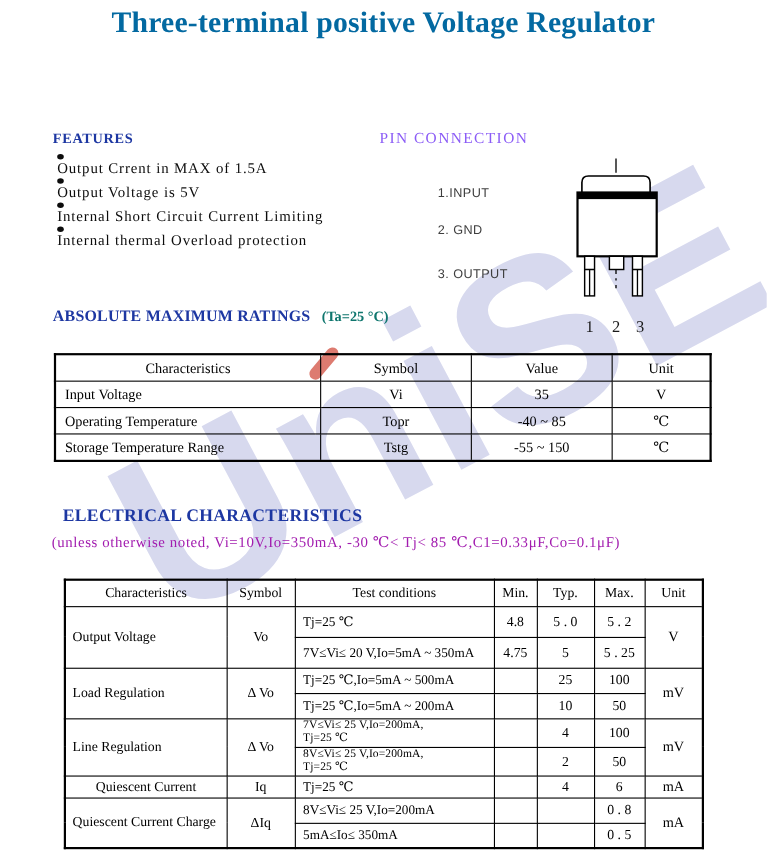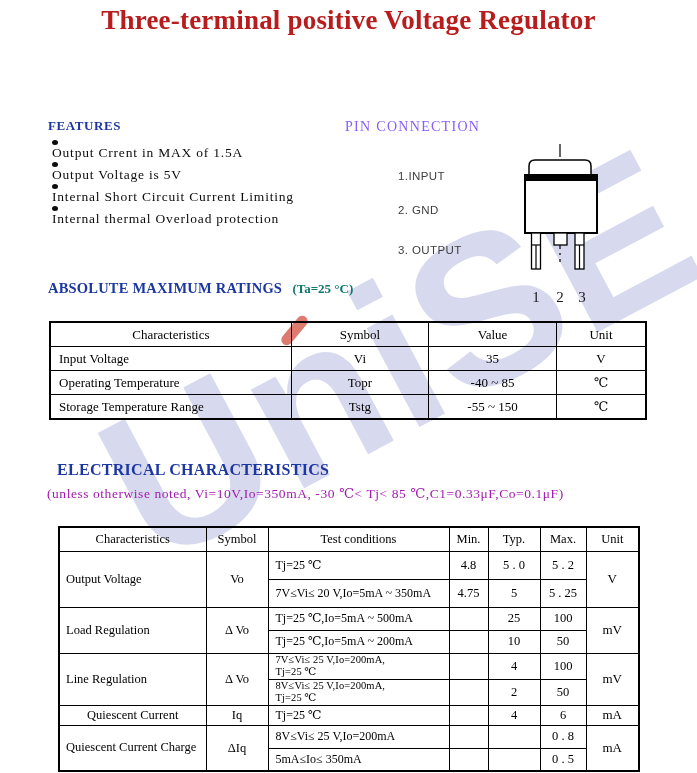--- a/index.html
+++ b/index.html
@@ -20,21 +20,21 @@
   }
   .wm-accent{
     position:absolute;left:289px;top:313px;width:11px;height:35px;
     background:#dd7b70;border-radius:6px;transform:rotate(40deg);z-index:0;
   }
   .content{position:relative;z-index:1;}
 
   
   .doc-title{
     position:absolute;left:0;top:5px;width:697px;text-align:center;
-    font-size:27px;font-weight:bold;color:#b91c1c;letter-spacing:0.2px;
+    font-size:27px;font-weight:bold;color:#0369a1;letter-spacing:0.2px;
   }
 
   
   .features-heading{
     position:absolute;left:48px;top:118px;
     font-size:13px;font-weight:bold;color:#1d37a2;letter-spacing:0.6px;
   }
   .features-list{position:absolute;left:52px;top:140px;width:320px;}
   .feature-item{
     display:flex;align-items:flex-start;height:22px;

